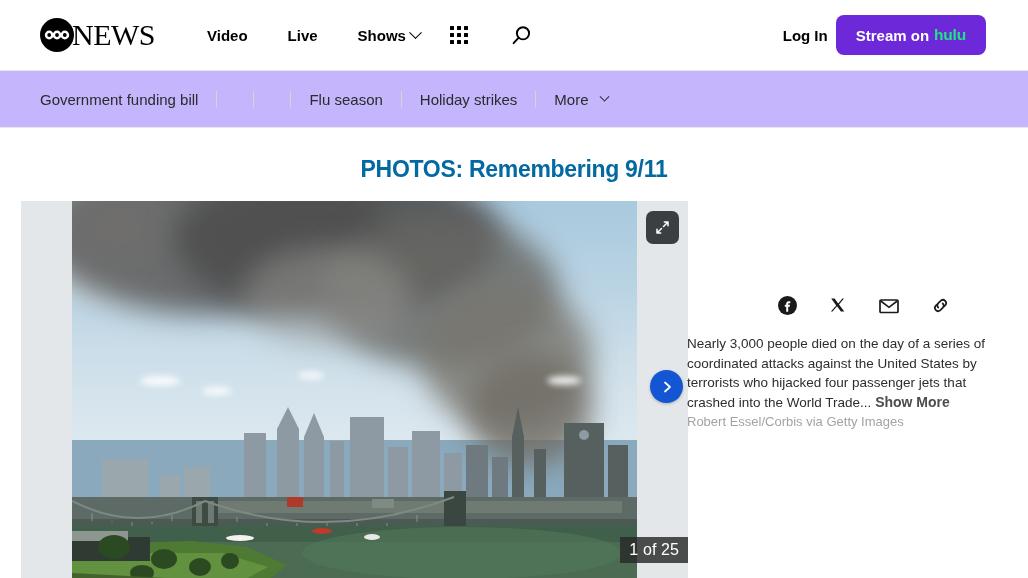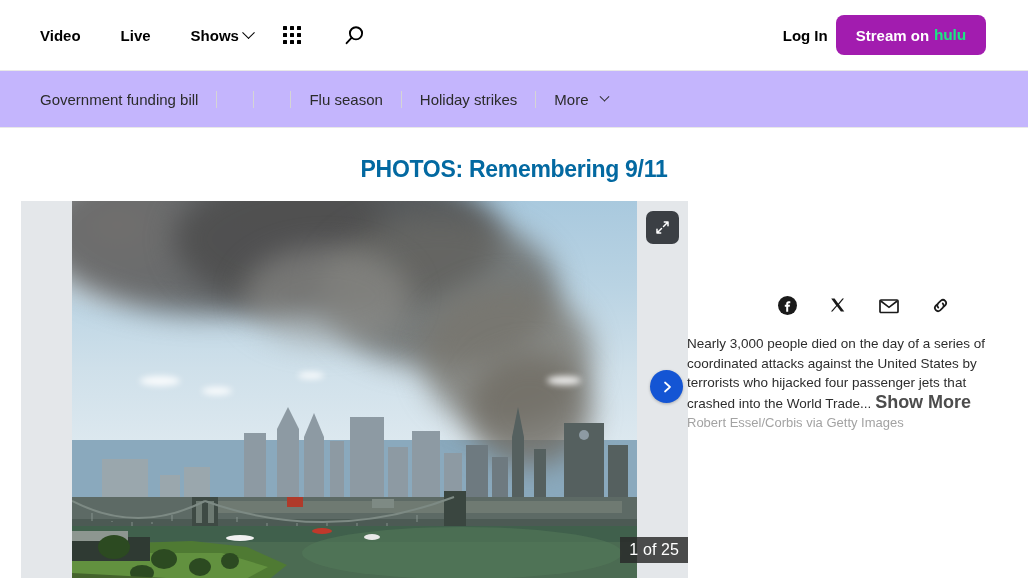--- a/index.html
+++ b/index.html
@@ -90,21 +90,21 @@
     gap: 8px;
   }
   .login-link {
     font-size: 15px;
     font-weight: 700;
     color: #000;
     cursor: pointer;
     white-space: nowrap;
   }
   .stream-btn {
-    background: #a21caf;
+    background: #6d28d9;
     border-radius: 8px;
     height: 40px;
     padding: 0 20px;
     display: flex;
     align-items: center;
     gap: 5px;
     cursor: pointer;
     white-space: nowrap;
   }
   .stream-btn .st-label {
@@ -263,35 +263,48 @@
     width: 310px;
     font-size: 13.5px;
     line-height: 19.5px;
     color: #2d2d2d;
     font-family: "Liberation Sans", sans-serif;
   }
   .show-more {
     font-weight: 700;
     color: #4c4c4c;
     cursor: pointer;
-    font-size: 18px;
+    font-size: 14px;
     white-space: nowrap;
   }
   .credit {
     padding-top: 2px;
     font-size: 13px;
     color: #a3a3a3;
     width: 320px;
   }
 </style>
 </head>
 <body>
 
 <div class="header">
 
+  <div class="logo-wrap">
+    <div class="logo-circle">
+      <svg width="26" height="12" viewBox="0 0 26 12">
+        <circle cx="5.2" cy="6" r="4.4" fill="#fff"></circle>
+          <circle cx="5.2" cy="6" r="1.9" fill="#000"></circle>
+        <circle cx="13" cy="6" r="4.4" fill="#fff"></circle>
+          <circle cx="13" cy="6" r="1.9" fill="#000"></circle>
+        <circle cx="20.8" cy="6" r="4.4" fill="#fff"></circle>
+          <circle cx="20.8" cy="6" r="1.9" fill="#000"></circle>
+      </svg>
+    </div>
+    <span class="logo-news">NEWS</span>
+  </div>
 
   <nav class="nav-main">
     <div class="nav-main-item">
       <span>Video</span>
     </div>
     <div class="nav-main-item">
       <span>Live</span>
     </div>
     <div class="nav-main-item">
       <span>Shows</span>

